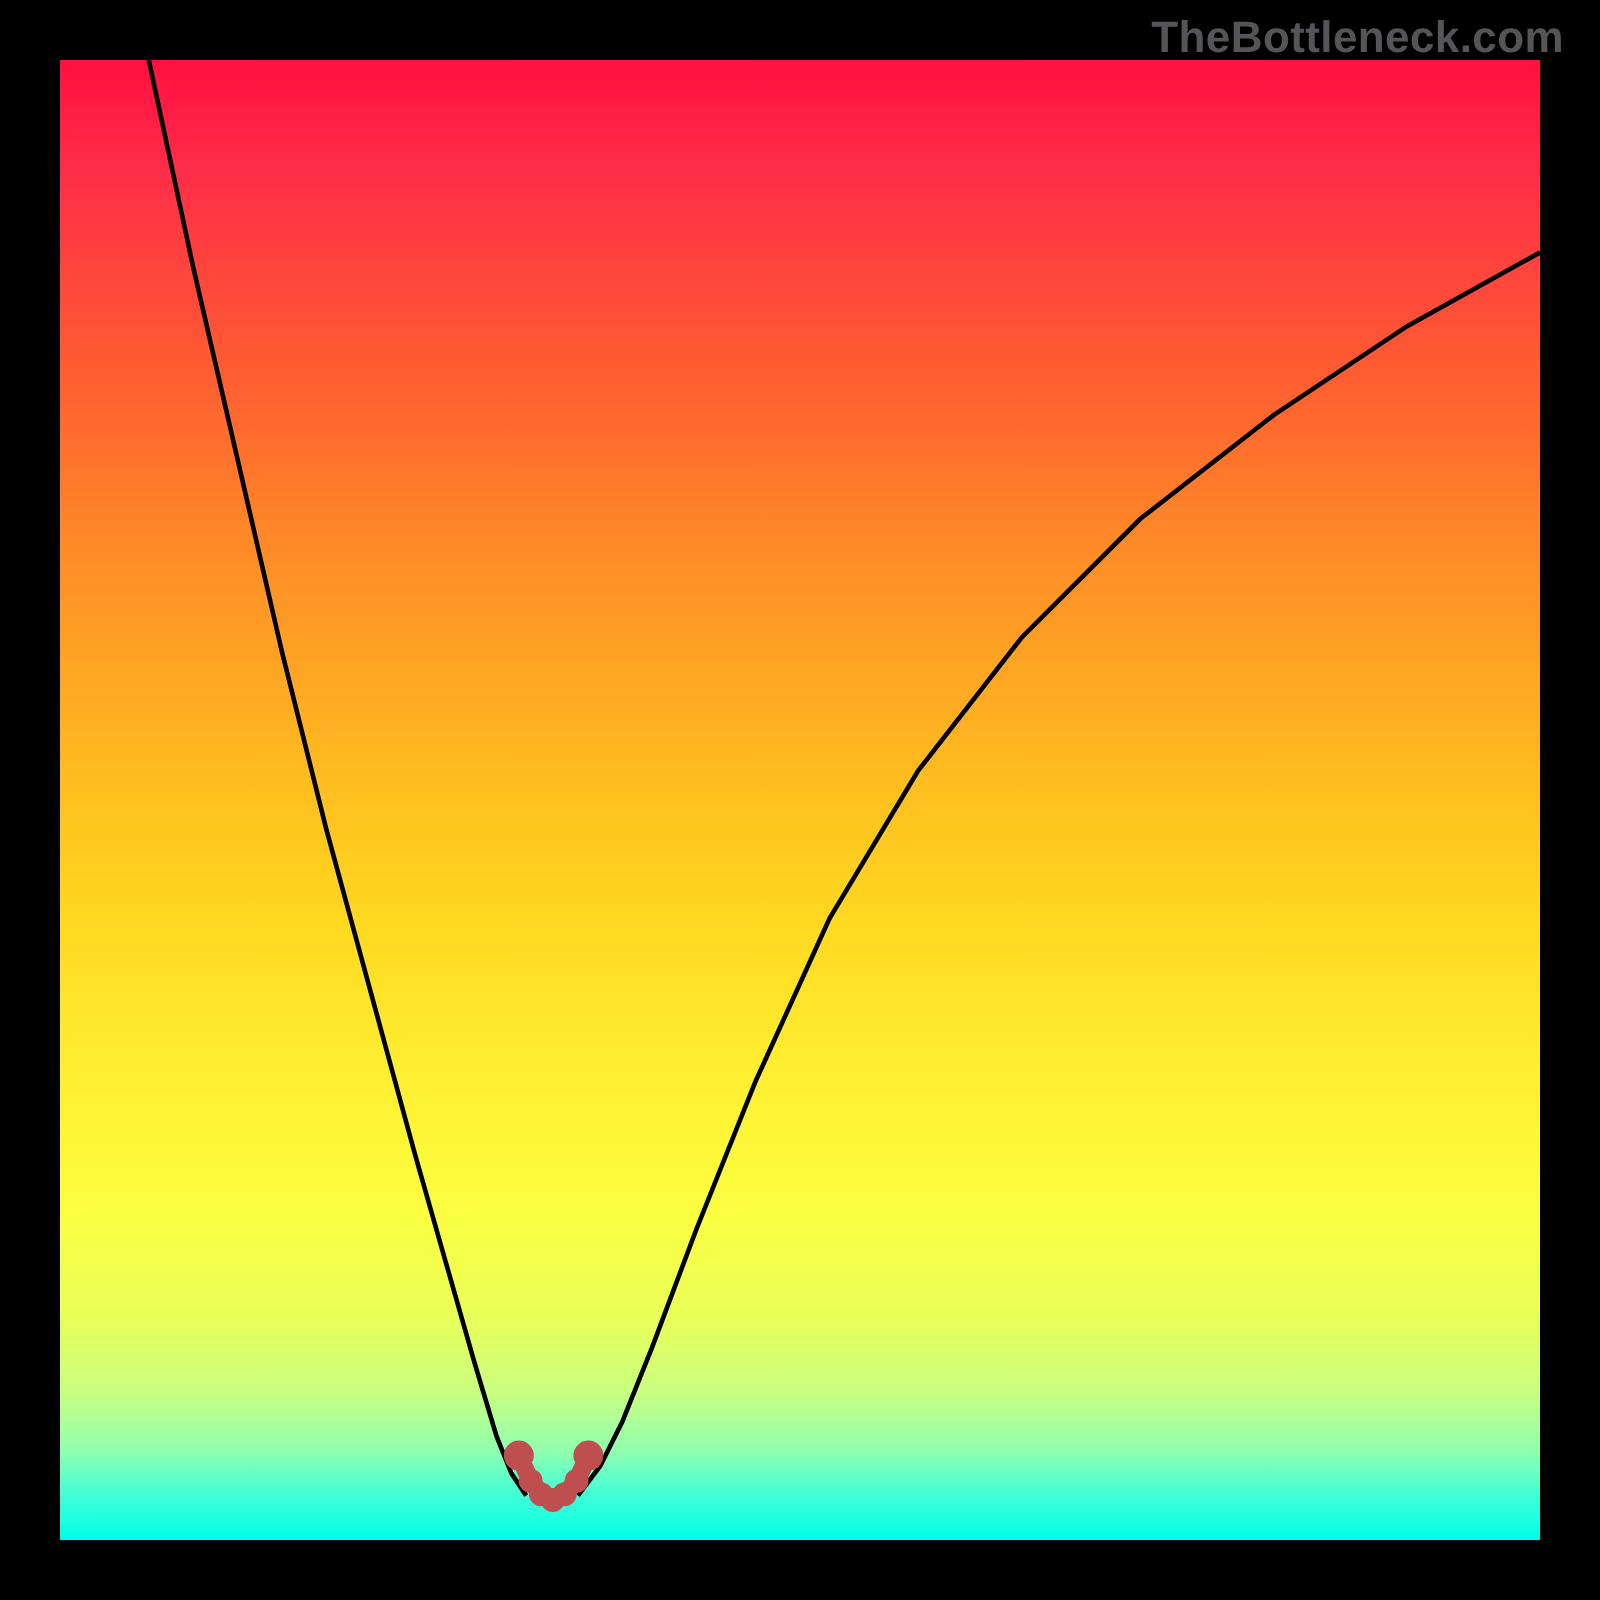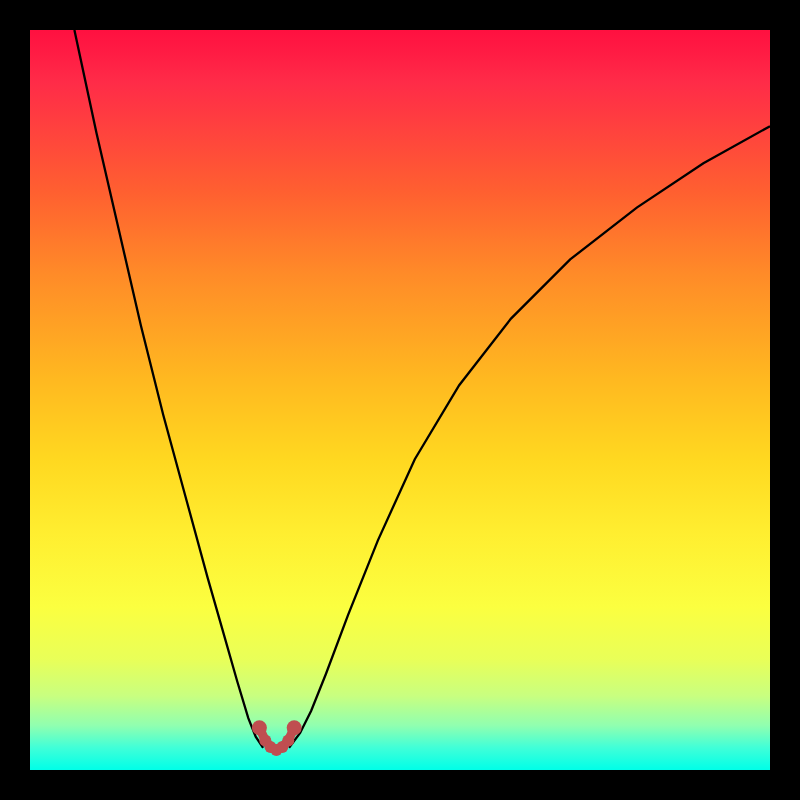--- a/index.html
+++ b/index.html
@@ -53,20 +53,21 @@
   top: 30px;
   width: 740px;
   height: 740px;
   overflow: visible;
 }
 </style>
 </head>
 <body>
 
 <div class="frame">
+  <div class="attribution">TheBottleneck.com</div>
   <div class="plot-bg"></div>
 
   <svg class="curve" viewBox="0 0 740 740" preserveAspectRatio="none">
     <path id="left-branch" fill="none" stroke="#000" stroke-width="2.3" d="M44.4 0.0 L66.6 103.6 L88.8 199.8 L111.0 296.0 L133.2 384.8 L155.4 466.2 L177.6 547.6 L192.4 599.4 L207.2 651.2 L218.3 688.2 L225.7 706.7 L233.1 717.8"></path>
     <path id="right-branch" fill="none" stroke="#000" stroke-width="2.3" d="M259.0 717.8 L270.1 703.0 L281.2 680.8 L296.0 643.8 L318.2 584.6 L347.8 510.6 L384.8 429.2 L429.2 355.2 L481.0 288.6 L540.2 229.4 L606.8 177.6 L673.4 133.2 L740.0 96.2"></path>
     <path id="valley-stroke" fill="none" stroke="#bf4e50" stroke-width="9" stroke-linecap="round" d="M229.4 697.8 L235.3 710.4 L240.5 717.1 L246.4 720.0 L252.3 717.1 L258.3 710.4 L264.2 697.8"></path>
     <g id="valley-dots">
         <circle cx="229.4" cy="697.8" r="7.5" fill="#bf4e50"></circle>
         <circle cx="235.3" cy="710.4" r="6" fill="#bf4e50"></circle>
         <circle cx="240.5" cy="717.1" r="6" fill="#bf4e50"></circle>

